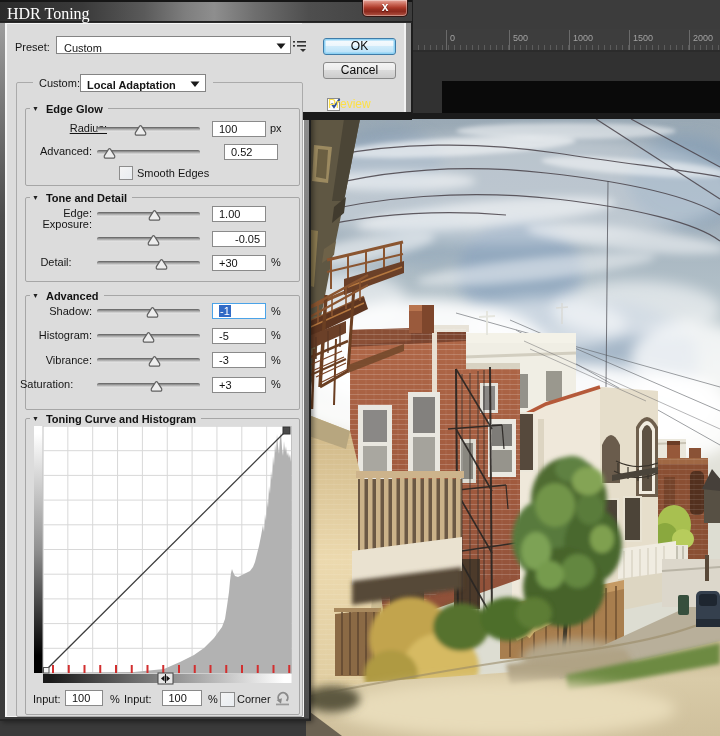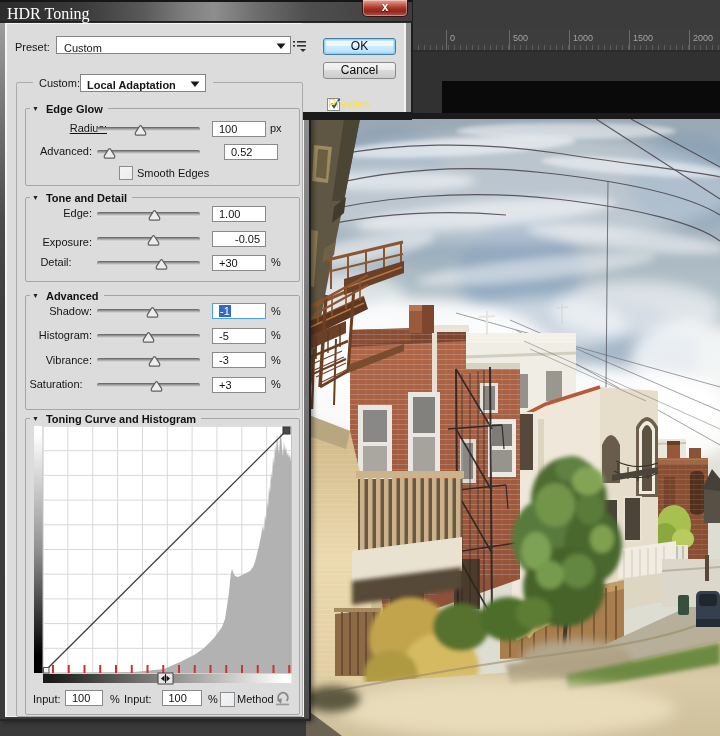--- a/index.html
+++ b/index.html
@@ -552,21 +552,21 @@
   <div class="inp" style="left:224px;top:144px;">0.52</div>
   <div class="cb" style="left:119px;top:166px;"></div>
   <div class="lbl" style="left:137px;top:167px;text-align:center;">Smooth Edges</div>
 
   <div class="grp" style="top:197px;height:83px;">
     <div class="gtitle"><span class="arr">▼</span>Tone and Detail</div>
   </div>
   <div class="lbl" style="left:20px;top:207px;width:72px;text-align:right;">Edge:</div>
   <div class="track" style="top:211.5px;"></div>
   <div class="inp" style="left:212px;top:206px;">1.00</div>
-  <div class="lbl" style="left:20px;top:236px;width:72px;text-align:right;">Exposure:</div>
+  <div class="lbl" style="left:20px;top:218px;width:72px;text-align:right;">Exposure:</div>
   <div class="track" style="top:236.5px;"></div>
   <div class="inp" style="left:212px;top:230.5px;padding-left:22px;">-0.05</div>
   <div class="lbl" style="left:20px;top:256px;width:72px;text-align:center;">Detail:</div>
   <div class="track" style="top:260.5px;"></div>
   <div class="inp" style="left:212px;top:254.5px;">+30</div>
   <div class="lbl" style="left:271px;top:256px;">%</div>
 
   <div class="grp" style="top:295px;height:113px;">
     <div class="gtitle"><span class="arr">▼</span>Advanced</div>
   </div>
@@ -575,21 +575,21 @@
   <div class="inp" style="left:212px;top:303px;border:1px solid #4aa3e8;"><span style="background:#316ac5;color:#fff;padding:0 1px;">-1</span></div>
   <div class="lbl" style="left:271px;top:304.5px;">%</div>
   <div class="lbl" style="left:20px;top:329px;width:72px;text-align:right;">Histogram:</div>
   <div class="track" style="top:333.5px;"></div>
   <div class="inp" style="left:212px;top:327.5px;">-5</div>
   <div class="lbl" style="left:271px;top:329px;">%</div>
   <div class="lbl" style="left:20px;top:353.5px;width:72px;text-align:right;">Vibrance:</div>
   <div class="track" style="top:358px;"></div>
   <div class="inp" style="left:212px;top:352px;">-3</div>
   <div class="lbl" style="left:271px;top:353.5px;">%</div>
-  <div class="lbl" style="left:20px;top:378px;width:72px;text-align:center;">Saturation:</div>
+  <div class="lbl" style="left:20px;top:378px;width:72px;text-align:left;">Saturation:</div>
   <div class="track" style="top:382.5px;"></div>
   <div class="inp" style="left:212px;top:376.5px;">+3</div>
   <div class="lbl" style="left:271px;top:378px;">%</div>
 
   <div>
       <svg style="position:absolute;left:133.5px;top:124.5px;" width="13" height="11">
         <path d="M5.6,1.2 Q6.5,0 7.4,1.2 L11.6,7.6 Q12.4,10.2 9.8,10.2 L3.2,10.2 Q0.6,10.2 1.4,7.6 Z" fill="#ededed" stroke="#606060" stroke-width="1.2"></path>
       </svg>
       <svg style="position:absolute;left:103.0px;top:147.5px;" width="13" height="11">
         <path d="M5.6,1.2 Q6.5,0 7.4,1.2 L11.6,7.6 Q12.4,10.2 9.8,10.2 L3.2,10.2 Q0.6,10.2 1.4,7.6 Z" fill="#ededed" stroke="#606060" stroke-width="1.2"></path>
@@ -684,21 +684,21 @@
     <line x1="131.5" y1="248" x2="131.5" y2="257" stroke="#111" stroke-width="1"></line>
   </svg>
 
   <div class="lbl" style="left:33px;top:693px;">Input:</div>
   <div class="inp" style="left:65px;top:690px;width:38px;">100</div>
   <div class="lbl" style="left:110px;top:693px;">%</div>
   <div class="lbl" style="left:124px;top:693px;">Input:</div>
   <div class="inp" style="left:161.5px;top:690px;width:40px;">100</div>
   <div class="lbl" style="left:208px;top:693px;">%</div>
   <div class="cb" style="left:220px;top:692px;width:13px;height:13px;"></div>
-  <div class="lbl" style="left:237px;top:693px;">Method</div>
+  <div class="lbl" style="left:237px;top:693px;">Corner</div>
   <svg class="abs" style="left:274px;top:691px;" width="17" height="15">
     <g transform="rotate(-105 8.5 6.5)">
       <path d="M4.2,9.5 A4.8,4.8 0 1 0 6.2,2.6" fill="none" stroke="#8a8a8a" stroke-width="1.9"></path>
       <path d="M7.5,0.2 L7.9,5.8 L2.8,3.4 Z" fill="#8a8a8a"></path>
     </g>
     <rect x="2" y="12.6" width="13" height="1.7" fill="#9a9a9a"></rect>
   </svg>
 
 </div>
 

